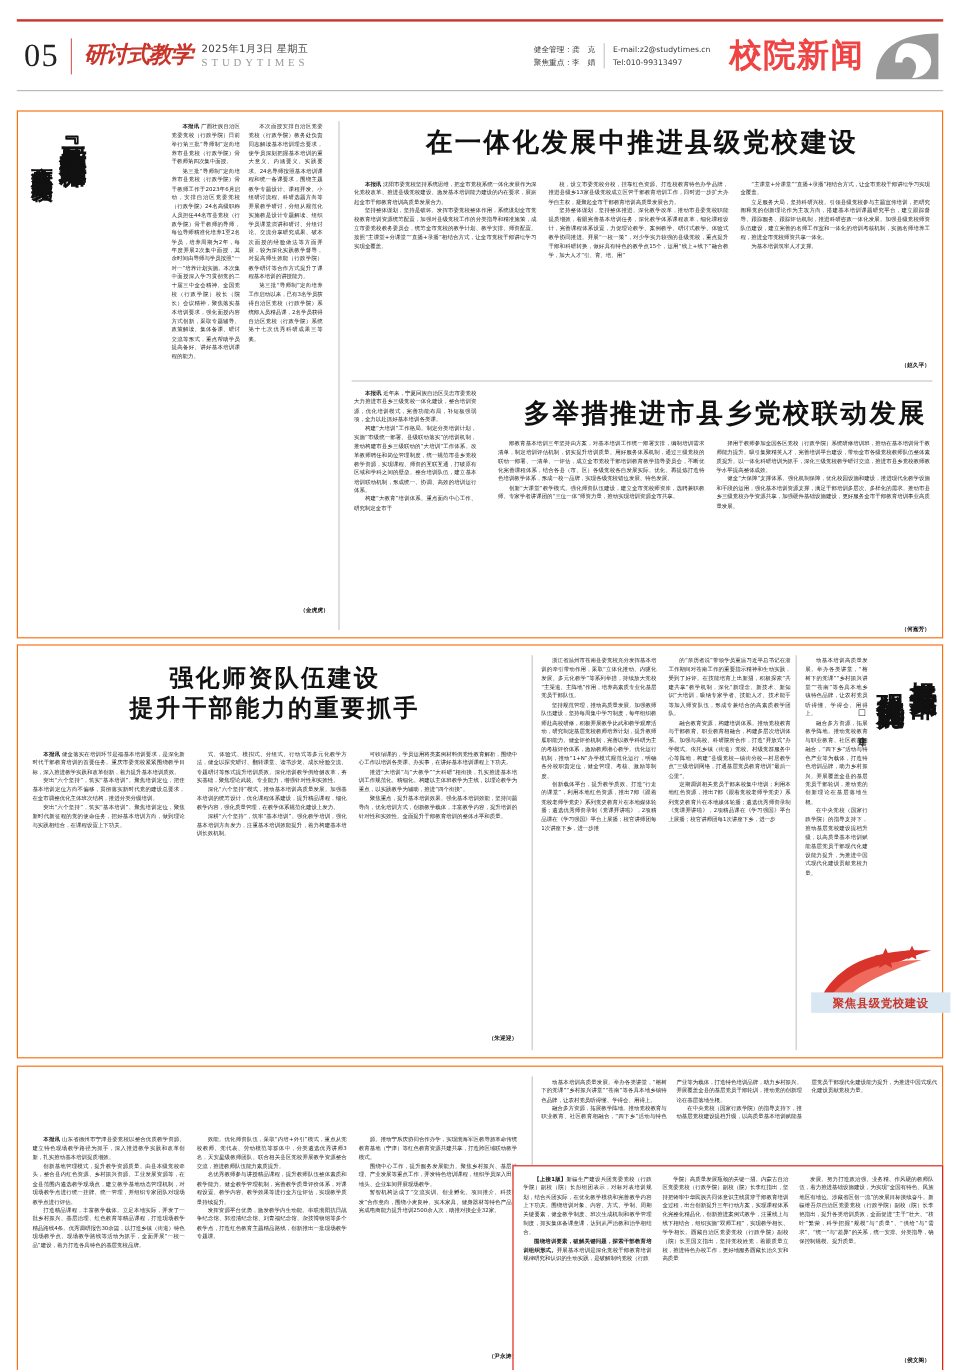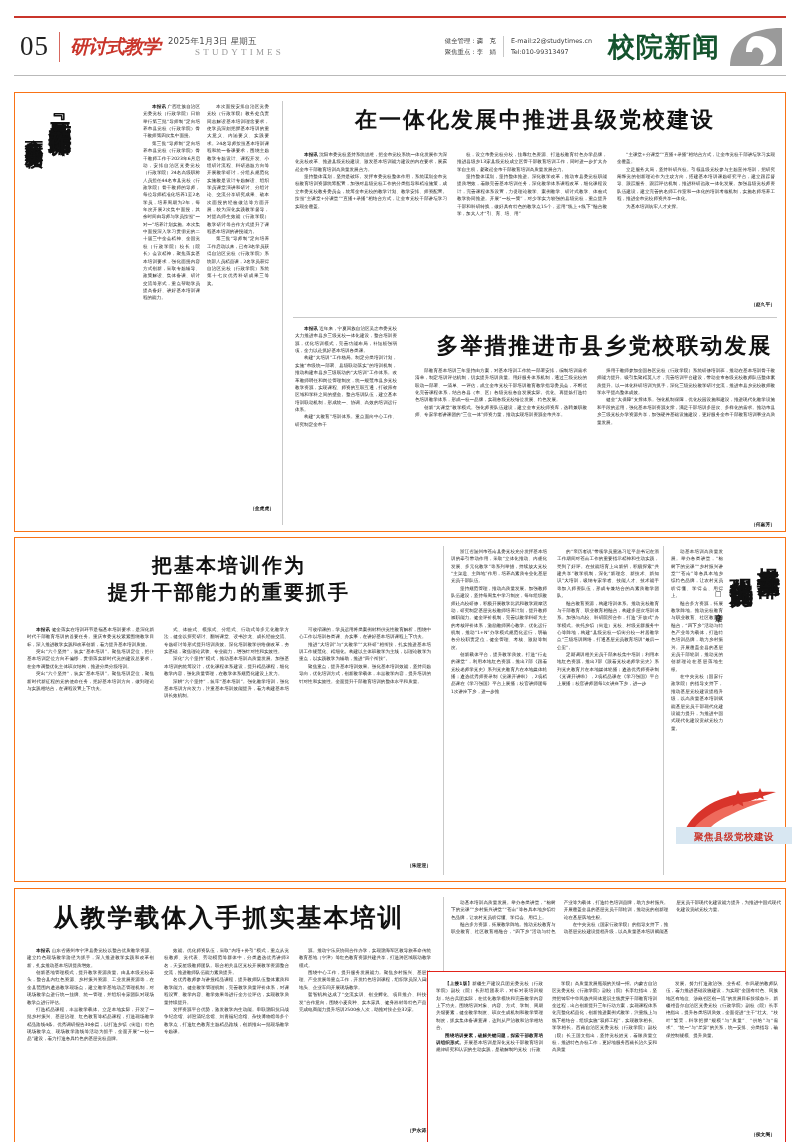--- a/index.html
+++ b/index.html
@@ -37,30 +37,30 @@
     color:#c9352b;
     font-family:"DejaVu Serif","Liberation Serif",serif;
     font-weight:bold;font-size:19px;
     letter-spacing:-1px;
     font-style:italic;
     line-height:1;
   }
   .mh-dateblock{line-height:1.15;padding-top:2px;}
   .mh-date{font-size:8.5px;color:#444;letter-spacing:.2px;}
   .mh-en{font-size:9px;color:#9a9a9a;letter-spacing:3.2px;
-         font-family:"Liberation Serif","DejaVu Serif",serif;margin-left:27px;}
+         font-family:"Liberation Serif","DejaVu Serif",serif;}
   .mh-spacer{flex:1;}
   .mh-credits{
     display:flex;font-size:6.4px;color:#3a3a3a;line-height:1.65;
     padding-right:10px;
   }
   .mh-credits .col1{padding-right:7px;border-right:1px solid #c8c8c8;}
   .mh-credits .col2{padding-left:7px;}
   .mh-section{
-    font-size:27px;font-weight:bold;color:#14532d;
+    font-size:27px;font-weight:bold;color:#ef4444;
     letter-spacing:1px;padding:0 4px 0 6px;line-height:1;
     font-family:"DejaVu Sans","Liberation Sans",sans-serif;
   }
   .mh-emblem{
     width:60px;height:42px;position:relative;overflow:hidden;margin-left:2px;
   }
 
   
   .frame{
     position:absolute;
@@ -239,22 +239,22 @@
       <div class="byline" style="position:absolute;left:132px;top:200px;width:360px;">（何嘉芳）</div>
     </div>
   </div>
 
   <div class="frame" style="left:14px;top:521px;width:772px;height:345px;">
 
     <div class="divider-v" style="left:428px;top:8px;height:329px;"></div>
     <div class="divider-v" style="left:648px;top:8px;height:329px;"></div>
 
     <div style="position:absolute;left:0;top:0;width:428px;height:345px;">
-      <div class="hl hl-md" style="margin:16px 10px 0 10px;">把基本培训作为</div>
-      <div class="hl hl-md" style="margin:3px 10px 10px 10px;">提升干部能力的重要抓手</div>
+      <div class="hl hl-md" style="margin:16px 10px 0 10px;">强化师资队伍建设</div>
+      <div class="hl hl-md" style="margin:3px 10px 10px 10px;font-family:Liberation Mono, monospace;">提升干部能力的重要抓手</div>
       <div class="cols" style="position:absolute;left:12px;top:88px;width:404px;height:234px;">
         <div class="col" style="width:135px;padding-right:8px;">
             <p><span class="lead">本报讯</span> 健全落实在培训环节是福基本培训要求，是深化新时代干部教育培训的首要任务。重庆市委党校紧紧围绕教学目标，深入推进教学实践和改革创新，着力提升基本培训质效。</p>
             <p>突出“六个坚持”，筑实“基本培训”。聚焦培训定位，把住基本培训定位方向不偏移，贯彻落实新时代党的建设总要求，在全市调整优化主体班次结构，推进分类分级培训。</p>
             <p>突出“六个坚持”，筑实“基本培训”。聚焦培训定位，聚焦新时代新征程的党的使命任务，把好基本培训方向，做到理论与实践相结合，在课程设置上下功夫。</p>
           </div>
         <div class="col" style="width:135px;padding-right:8px;padding-left:2px;">
             <p>式、体验式、模拟式、分组式、行动式等多元化教学方法，健全以探究研讨、翻转课堂、读书沙龙、成长经验交流、专题研讨等形式提升培训质效。深化培训教学供给侧改革，夯实基础，聚焦理论武装、专业能力，增强针对性和实效性。</p>
             <p>深化“六个坚持”模式，推动基本培训高质量发展。加强基本培训的统筹设计，优化课程体系建设，提升精品课程，细化教学内容，强化质量管理，在教学体系规范化建设上发力。</p>
             <p>深耕“六个坚持”，筑牢“基本培训”。强化教学培训，强化基本培训方向发力，注重基本培训效能提升，着力构建基本培训长效机制。</p>
@@ -305,21 +305,20 @@
         <div class="badge-text">聚焦县级党校建设</div>
       </div>
     </div>
   </div>
 
   <div class="frame" style="left:14px;top:872px;width:772px;height:256px;">
 
     <div class="divider-v" style="left:428px;top:8px;height:240px;"></div>
 
     <div style="position:absolute;left:0;top:0;width:428px;height:256px;">
-      <div class="hl hl-xl" style="margin:14px 10px 12px 10px;">从教学载体入手抓实基本培训</div>
       <div class="cols" style="position:absolute;left:12px;top:58px;width:404px;height:176px;">
         <div class="col" style="width:135px;padding-right:8px;">
             <p><span class="lead">本报讯</span> 山东省德州市宁津县委党校以整合优质教学资源、建立特色现场教学路径为抓手，深入推进教学实践和改革创新，扎实推动基本培训提质增效。</p>
             <p>创新基地管理模式，提升教学资源质量。由县本级党校牵头，整合县内红色资源、乡村振兴资源、工业发展资源等，在全县范围内遴选教学现场点，建立教学基地动态管理机制，对现场教学点进行统一挂牌、统一管理，并组织专家团队对现场教学点进行评估。</p>
             <p>打造精品课程，丰富教学载体。立足本地实际，开发了一批乡村振兴、基层治理、红色教育等精品课程，打造现场教学精品路线4条。优秀调研报告30余篇，以打造乡镇（街道）特色现场教学点、现场教学路线等活动为抓手，全面开展“一校一品”建设，着力打造各具特色的基层党校品牌。</p>
           </div>
         <div class="col" style="width:135px;padding-right:8px;padding-left:2px;">
             <p>效能。优化师资队伍，采取“内培+外引”模式，重点从党校教师、党代表、劳动模范等群体中，分类遴选优秀讲师3名，天安星级教师团队。联合相关县区党校开展教学资源整合交流，推进教师队伍能力素质提升。</p>
             <p>名优秀教师参与讲授精品课程，提升教师队伍整体素质和教学能力。健全教学管理机制，完善教学质量评价体系，对课程设置、教学内容、教学效果等进行全方位评估，实现教学质量持续提升。</p>
             <p>发挥资源平台优势，激发教学内生动能。串联渤阳抗日战争纪念馆、郭澄清纪念馆、刘胄福纪念馆、杂技博物馆等多个教学点，打造红色教育主题精品路线，创新推出一批现场教学专题课。</p>

